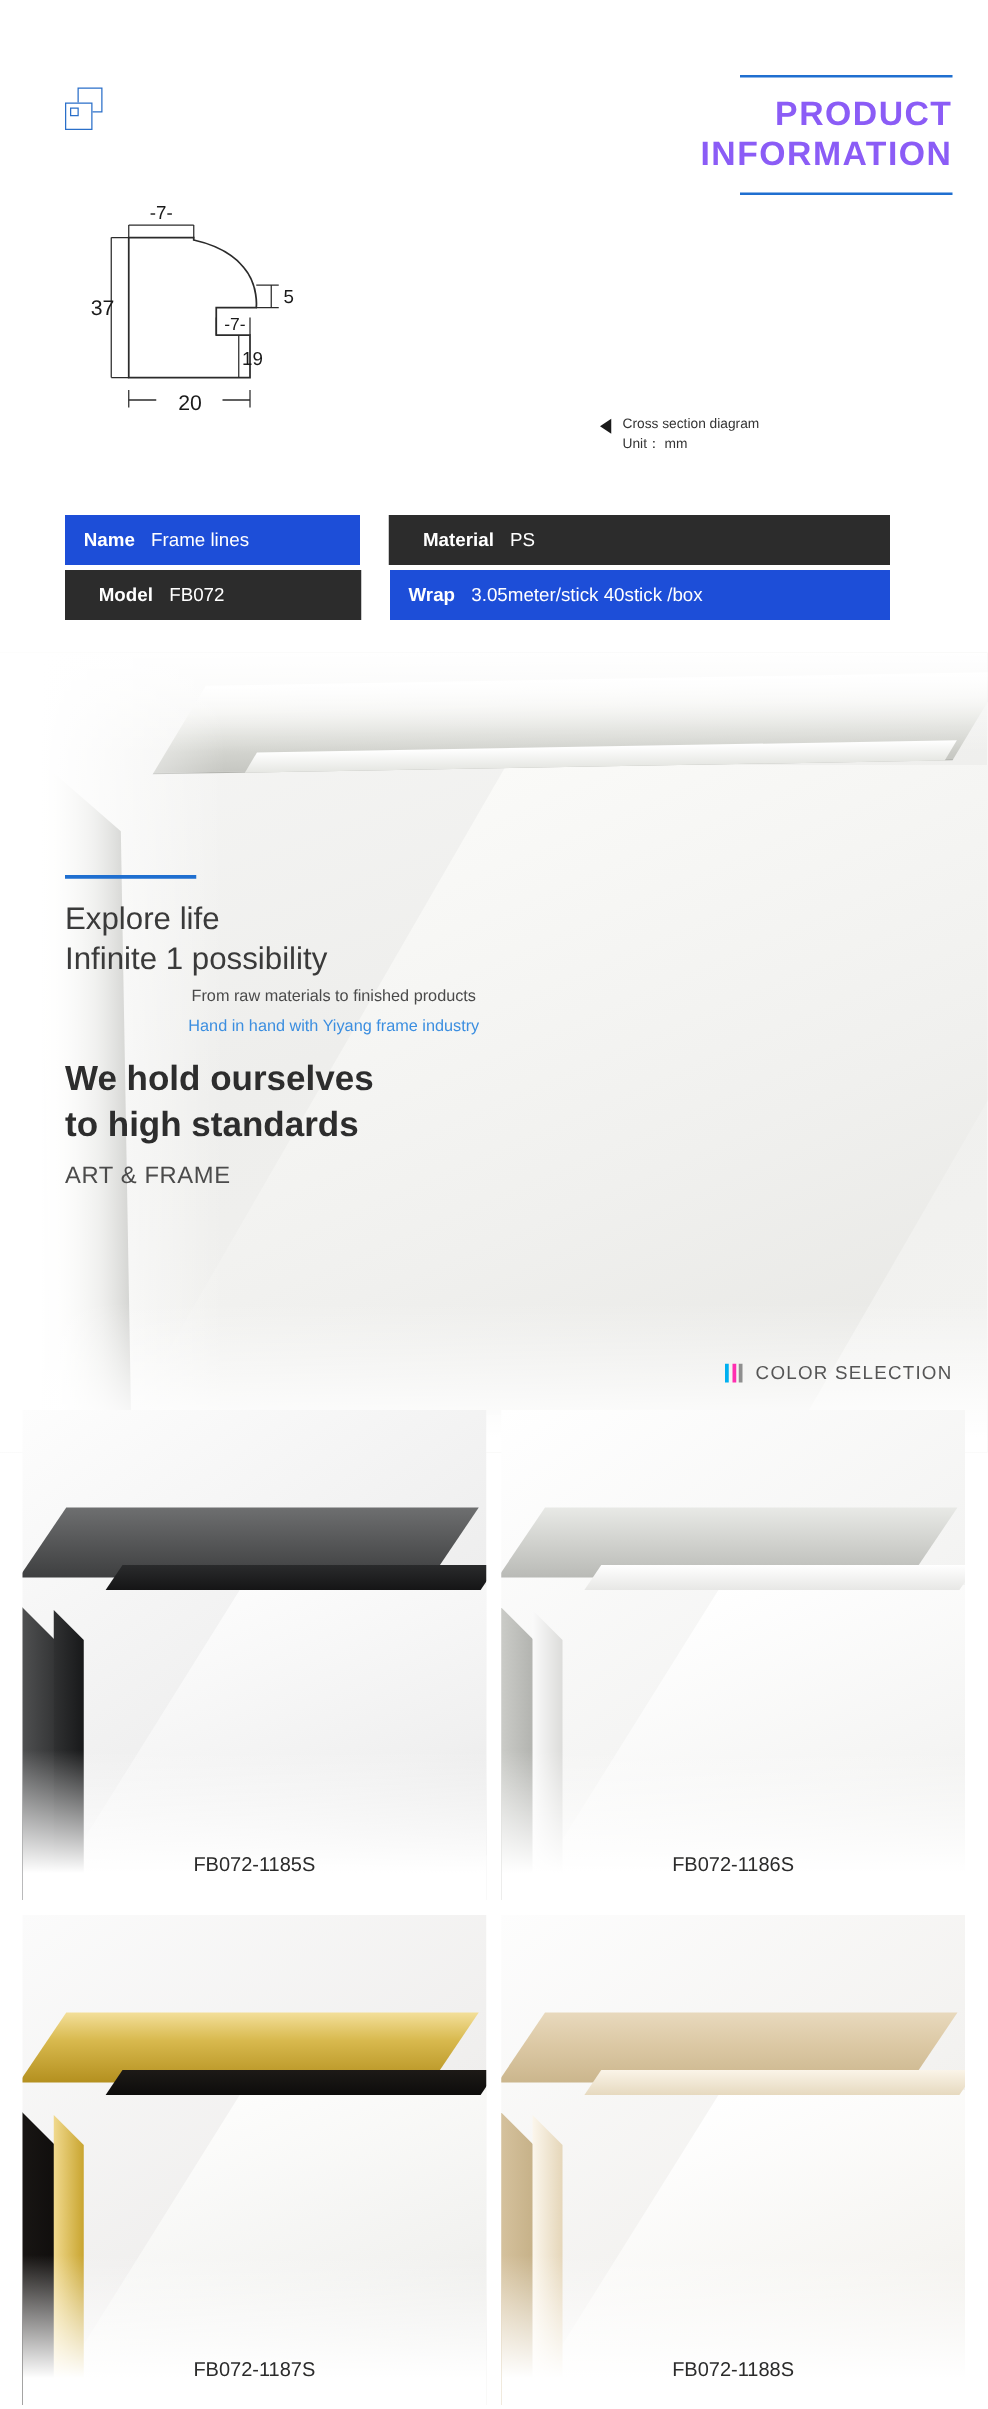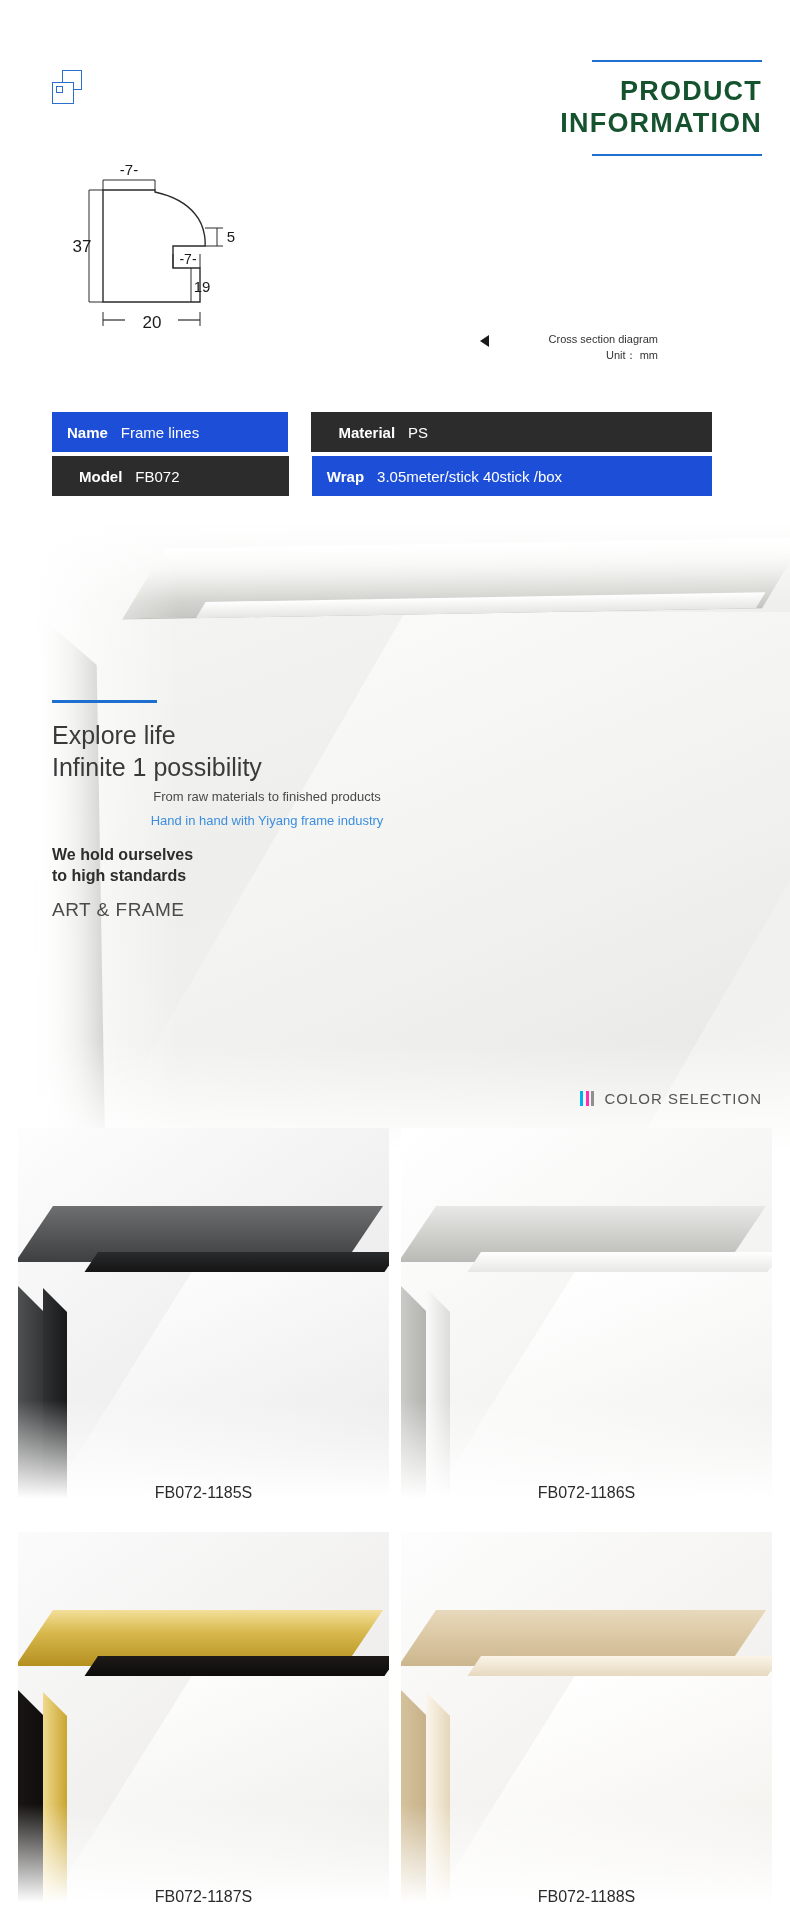--- a/index.html
+++ b/index.html
@@ -60,38 +60,38 @@
   .prod-head .line-top {
     width: 170px; height: 2px;
     background: #1f6fd0;
     margin-left: auto;
     margin-bottom: 14px;
   }
   .prod-head .t1, .prod-head .t2 {
     font-size: 27px;
     font-weight: bold;
     letter-spacing: 1.2px;
-    color: #14532d;
+    color: #8b5cf6;
     line-height: 1.18;
   }
   .prod-head .line-bot {
     width: 170px; height: 2px;
     background: #1f6fd0;
     margin-left: auto;
     margin-top: 14px;
   }
 
   
   .xsec-note {
     position: absolute;
     right: 132px; top: 332px;
     font-size: 11px;
     color: #333;
     line-height: 1.45;
-    text-align: right;
+    text-align: left;
     width: 160px;
   }
   .xsec-note .tri {
     position: absolute;
     left: -18px; top: 3px;
     width: 0; height: 0;
     border-top: 6px solid transparent;
     border-bottom: 6px solid transparent;
     border-right: 9px solid #1a1a1a;
   }
@@ -227,21 +227,21 @@
   }
   .slogan .s3, .slogan .s4 {
     font-size: 13px;
     color: #4a4a4a;
     line-height: 1.55;
     margin-top: 4px;
     text-align: center;
   }
   .slogan .s4 { color: #3b8ee0; }
   .slogan .s5, .slogan .s6 {
-    font-size: 16px;
+    font-size: 28px;
     font-weight: bold;
     color: #2d2d2d;
     line-height: 1.3;
   }
   .slogan .s5 { margin-top: 14px; }
   .slogan .s7 {
     font-size: 19px;
     color: #4b4b4b;
     margin-top: 12px;
     letter-spacing: 0.5px;

